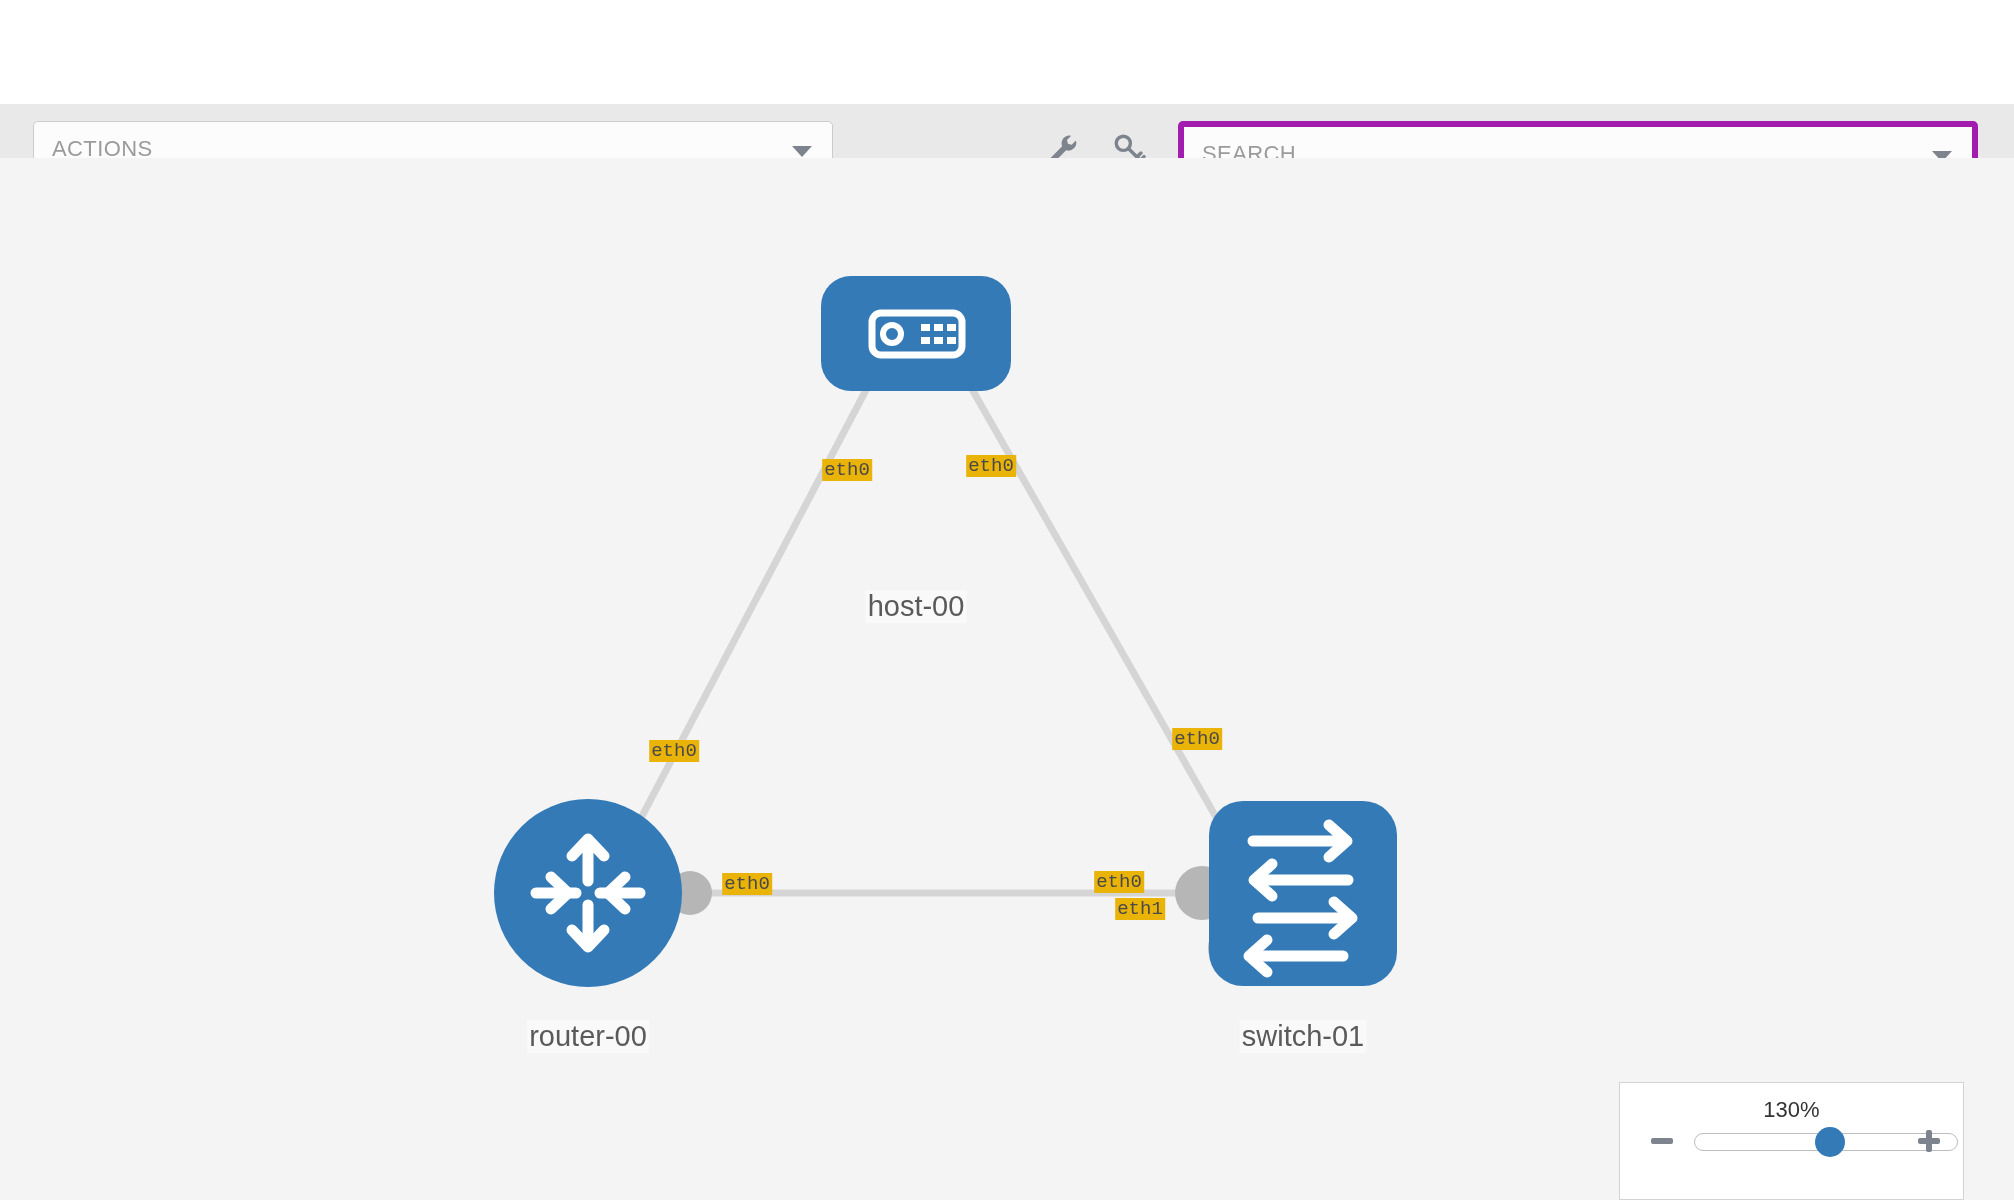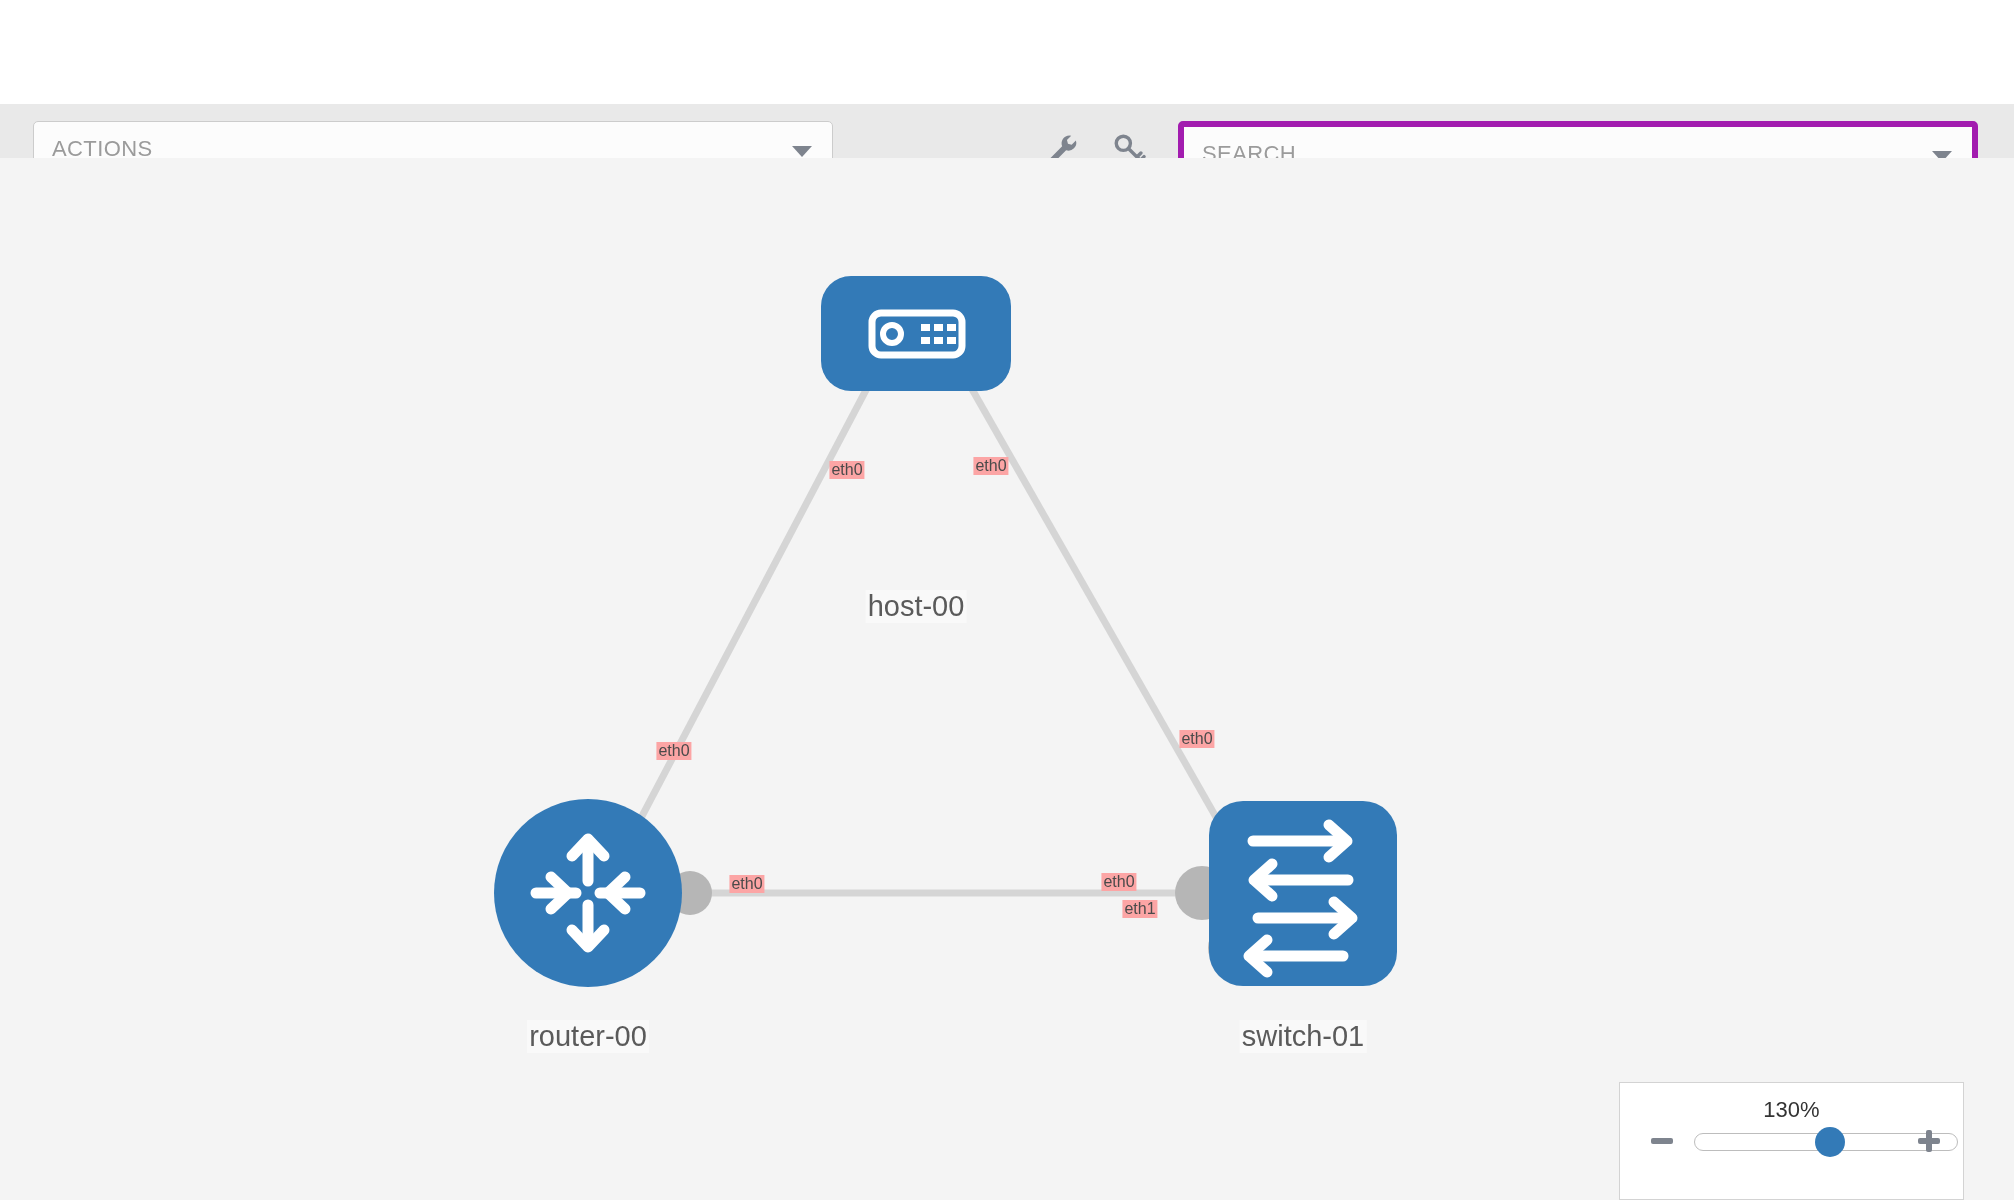--- a/index.html
+++ b/index.html
@@ -143,26 +143,27 @@
     position: absolute;
     font-size: 29px;
     color: #5a5a5a;
     background: #f9f9f9;
     white-space: nowrap;
     padding: 0 2px;
     transform: translate(-50%, 0);
   }
   .iface-label {
     position: absolute;
-    font-size: 16px;
+    font-size: 19px;
     color: #4a4a4a;
-    background: #fca5a5;
+    background: #eab308;
     white-space: nowrap;
     padding: 0 2px;
     transform: translate(-50%, -50%);
+    font-family: Liberation Mono, monospace;
   }
 
   
   .zoom-widget {
     position: absolute;
     left: 1619px;
     top: 1082px;
     width: 345px;
     height: 118px;
     background: #ffffff;

